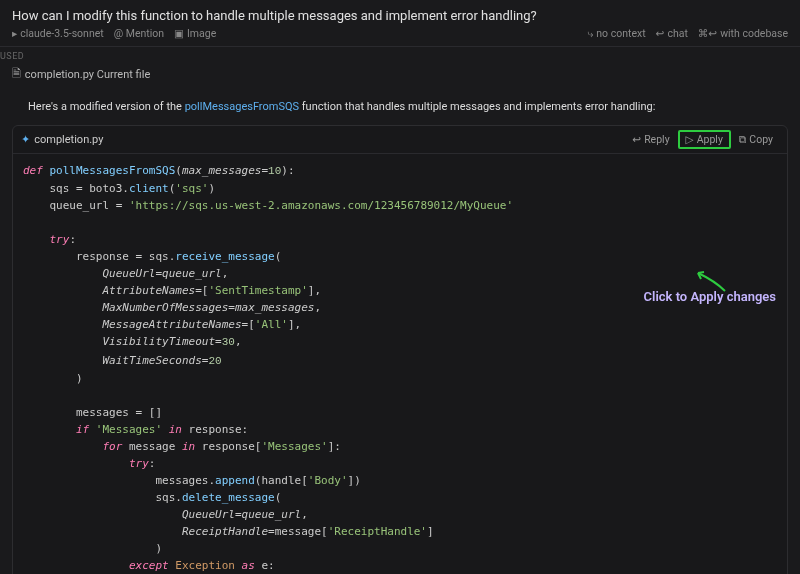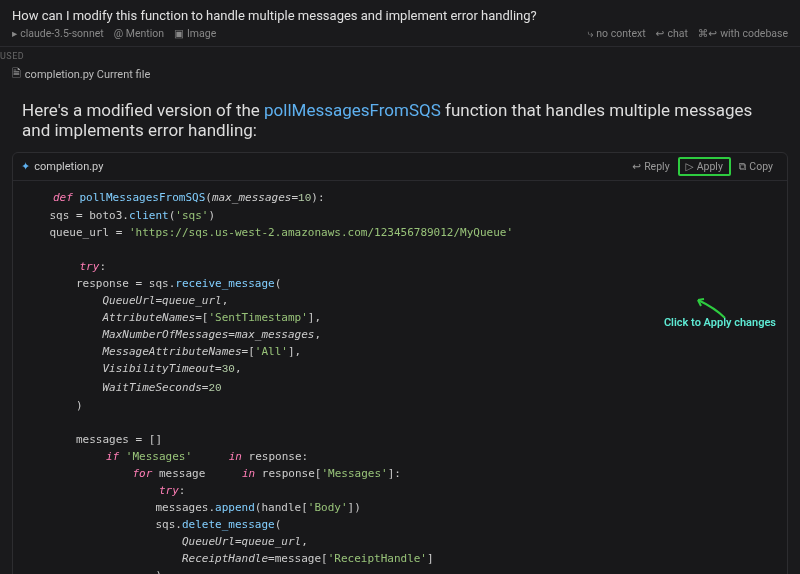--- a/index.html
+++ b/index.html
@@ -5,37 +5,37 @@
     * { margin:0; padding:0; box-sizing:border-box; }
     body { font-family:-apple-system,BlinkMacSystemFont,"Segoe UI",Roboto,sans-serif; background:#1a1a1c; color:#d4d4d4; width:800px; height:574px; overflow:hidden; font-size:12px; }
     .header { padding:8px 12px 6px 12px; border-bottom:1px solid #2a2a2e; }
     .query { font-size:13px; color:#e0e0e0; margin-bottom:4px; }
     .subheader { display:flex; justify-content:space-between; align-items:center; }
     .left-meta { display:flex; gap:10px; align-items:center; font-size:10.5px; color:#888; }
     .right-meta { display:flex; gap:10px; align-items:center; font-size:10.5px; color:#888; }
     .meta-item { display:flex; align-items:center; gap:3px; cursor:pointer; }
     .used-section { padding:4px 12px 2px 0; font-size:9px; color:#666; letter-spacing:0.5px; }
     .used-file { padding:2px 12px 8px 12px; font-size:11px; color:#bbb; display:flex; align-items:center; gap:4px; }
-    .intro { padding:8px 22px; font-size:17px; color:#ddd; }
+    .intro { padding:8px 28px; font-size:11px; color:#ddd; }
     .intro .fn { color:#5eb0ef; }
     .code-wrap { margin:4px 12px; border:1px solid #2d2d30; border-radius:6px; background:#18181a; }
     .code-header { display:flex; justify-content:space-between; align-items:center; padding:4px 8px; border-bottom:1px solid #2a2a2e; font-size:11px; }
     .code-file { display:flex; align-items:center; gap:4px; color:#ccc; }
     .code-actions { display:flex; align-items:center; gap:2px; }
     .act { color:#999; padding:2px 6px; font-size:10.5px; cursor:pointer; display:flex; align-items:center; gap:3px; }
     .apply-btn { border:2px solid #2ecc40; padding:1px 6px; border-radius:2px; }
     .code-body { padding:8px 10px; font-family:"SF Mono",Menlo,Monaco,Consolas,monospace; font-size:11px; line-height:1.55; white-space:pre; color:#ccc; overflow:auto; }
-    .kw { color:#ff7eb6; font-style:italic;margin-left:30px; } 
+    .kw { color:#ff7eb6; font-style:italic; } 
     .fn2 { color:#82cfff; }
     .num { color:#b5cea8;font-family:Liberation Mono, monospace; }
     .str { color:#98c379;margin-top:9px; }
     .var { color:#ccc; font-style:italic;margin-top:35px; }
     .param { color:#ccc; font-style:italic; }
     .py { color:#d19a66;text-align:right; }
-    .annot { position:absolute; color:#5eead4; font-size:11px; font-weight:600; right:24px; top:164px; }
+    .annot { position:absolute; color:#c4b5fd; font-size:13px; font-weight:600; right:24px; top:164px; }
     .arrow { position:absolute; right:70px; top:144px; width:40px; height:24px; }
   </style>
 </head>
 <body>
 
 <div class="header">
   <div class="query">How can I modify this function to handle multiple messages and implement error handling?</div>
   <div class="subheader">
     <div class="left-meta">
       <span class="meta-item">▸ <span>claude-3.5-sonnet</span></span>

